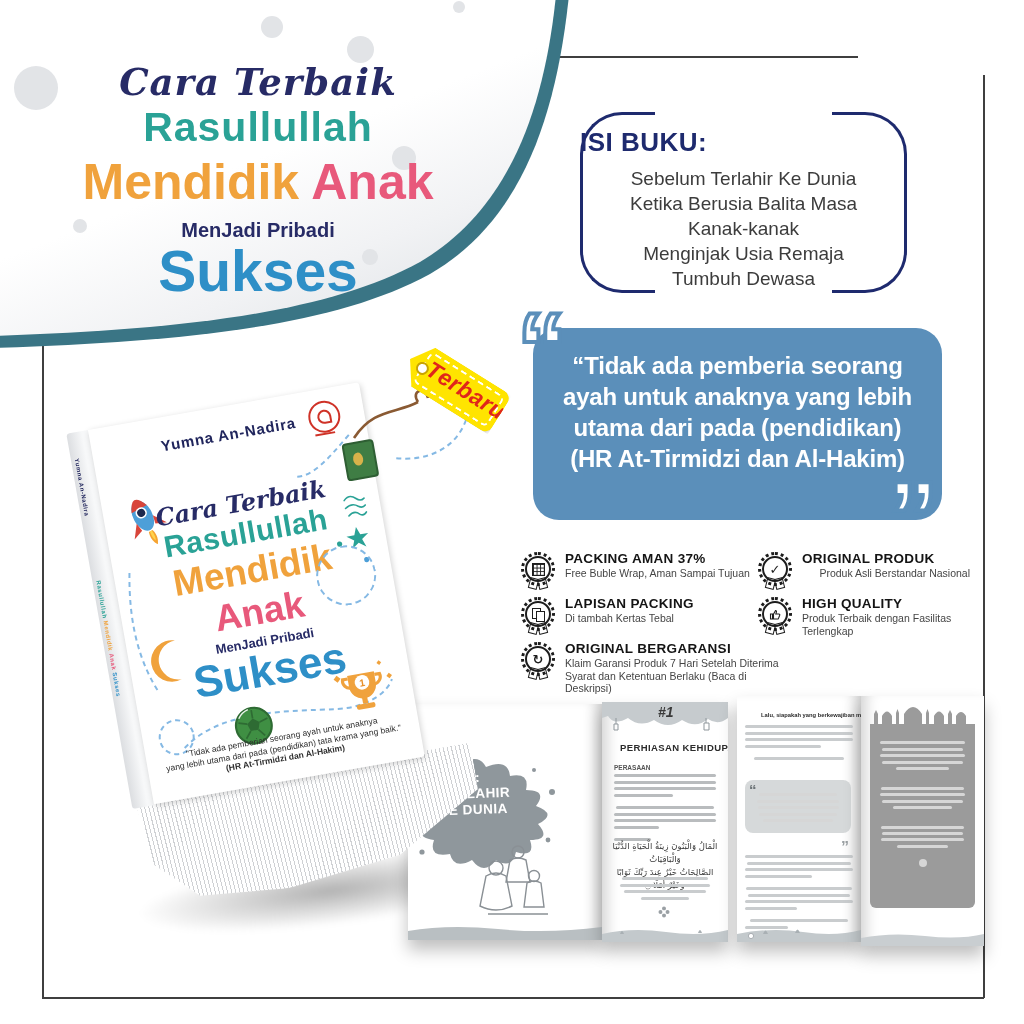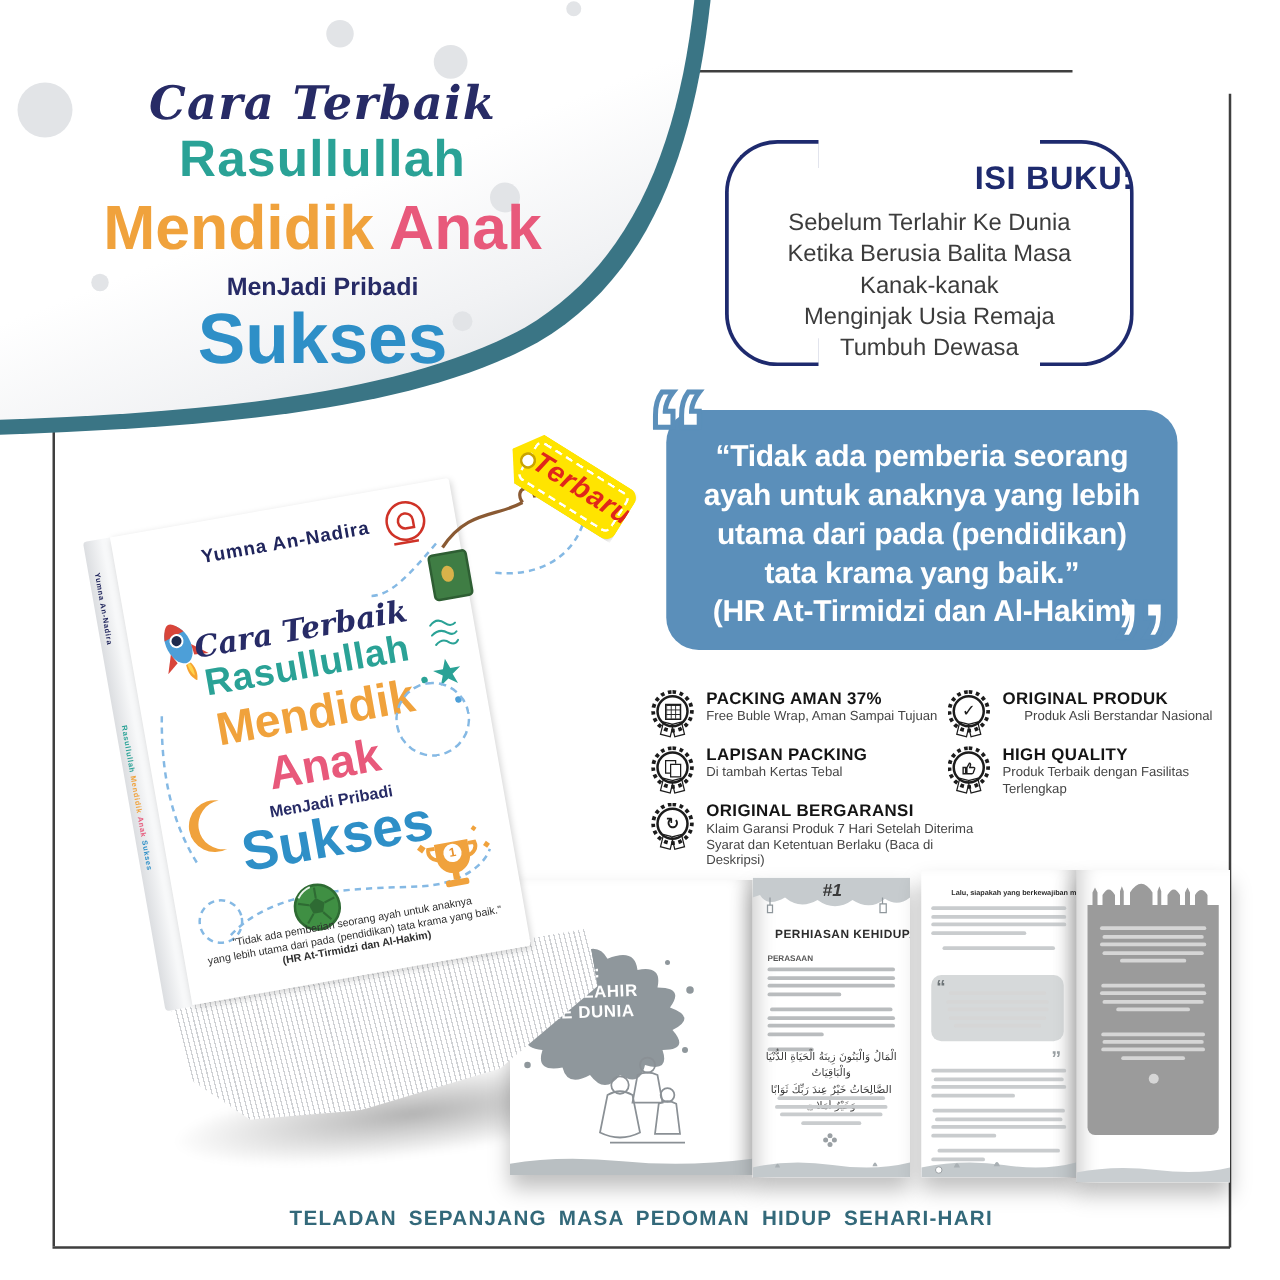--- a/index.html
+++ b/index.html
@@ -17,21 +17,21 @@
   .t-l2{font-size:41px;font-weight:bold;color:#2aa296;letter-spacing:1px;margin-top:0px;}
   .t-l3{font-size:50px;font-weight:bold;letter-spacing:0px;margin-top:2px;}
   .t-l3 .w1{color:#f0a23c;} .t-l3 .w2{color:#e8597b;}
   .t-l4{font-size:20px;font-weight:bold;color:#272b66;margin-top:8px;}
   .t-l5{font-size:57px;font-weight:bold;color:#2e8fc7;margin-top:-4px;}
   
   #isi{left:580px;top:112px;width:327px;height:181px;z-index:4;}
   .br-l,.br-r{position:absolute;top:0;bottom:0;width:72px;border:3px solid #1e2a6e;}
   .br-l{left:0;border-right:none;border-radius:42px 0 0 42px;}
   .br-r{right:0;border-left:none;border-radius:0 42px 42px 0;}
-  #isi-title{position:absolute;top:15px;left:0;right:0;text-align:right;
+  #isi-title{position:absolute;top:15px;left:0;right:0;text-align:left;
              font-size:26px;font-weight:bold;color:#1e2a6e;letter-spacing:.5px;}
   #isi-list{position:absolute;top:54px;left:0;right:0;text-align:center;
             font-size:19px;color:#3c3c3c;line-height:25px;}
   
   #quote{left:533px;top:328px;width:409px;height:192px;background:#5b8fba;
          border-radius:26px;z-index:4;}
   #quote .lines{position:absolute;top:22px;left:0;right:0;text-align:center;
         color:#fff;font-weight:bold;font-size:24px;line-height:31px;letter-spacing:-.2px;}
   .qmark{position:absolute;font-weight:bold;font-size:100px;line-height:1;color:#fff;
          -webkit-text-stroke:4px #5b8fba;text-shadow:0 0 2px #5b8fba;}
@@ -179,21 +179,20 @@
     </div>
   </div>
 
   <div class="abs" id="quote">
     <span class="qmark qo">“</span>
     <span class="qmark qc">”</span>
     <div class="lines">
       <div>“Tidak ada pemberia seorang</div>
       <div>ayah untuk anaknya yang lebih</div>
       <div>utama dari pada (pendidikan)</div>
-      <div>tata krama yang baik.”</div>
       <div>(HR At-Tirmidzi dan Al-Hakim)</div>
     </div>
   </div>
 
   <div class="feat-col" id="feat-left">
     <div class="feat">
       <div class="medal">
         <span class="tail tl"></span>
           <span class="tail tr"></span>
         <span class="scallop"></span>
@@ -525,15 +524,14 @@
   </svg>
   <svg class="abs" style="left:380px;top:410px;z-index:4;" width="110" height="70" viewBox="0 0 110 70">
     <path d="M86 10 C76 38 48 52 14 48" fill="none" stroke="#85b9e4" stroke-width="2" stroke-dasharray="5 4"></path>
   </svg>
   <div class="abs" id="tag">
     <div class="dash"></div>
     <div class="hole"></div>
     <div class="txt">Terbaru</div>
   </div>
 
-  <div class="abs" id="tagline">TELADAN SEPANJANG MASA  PEDOMAN HIDUP SEHARI-HARI</div>
 
 </div>
 
 </body></html>

